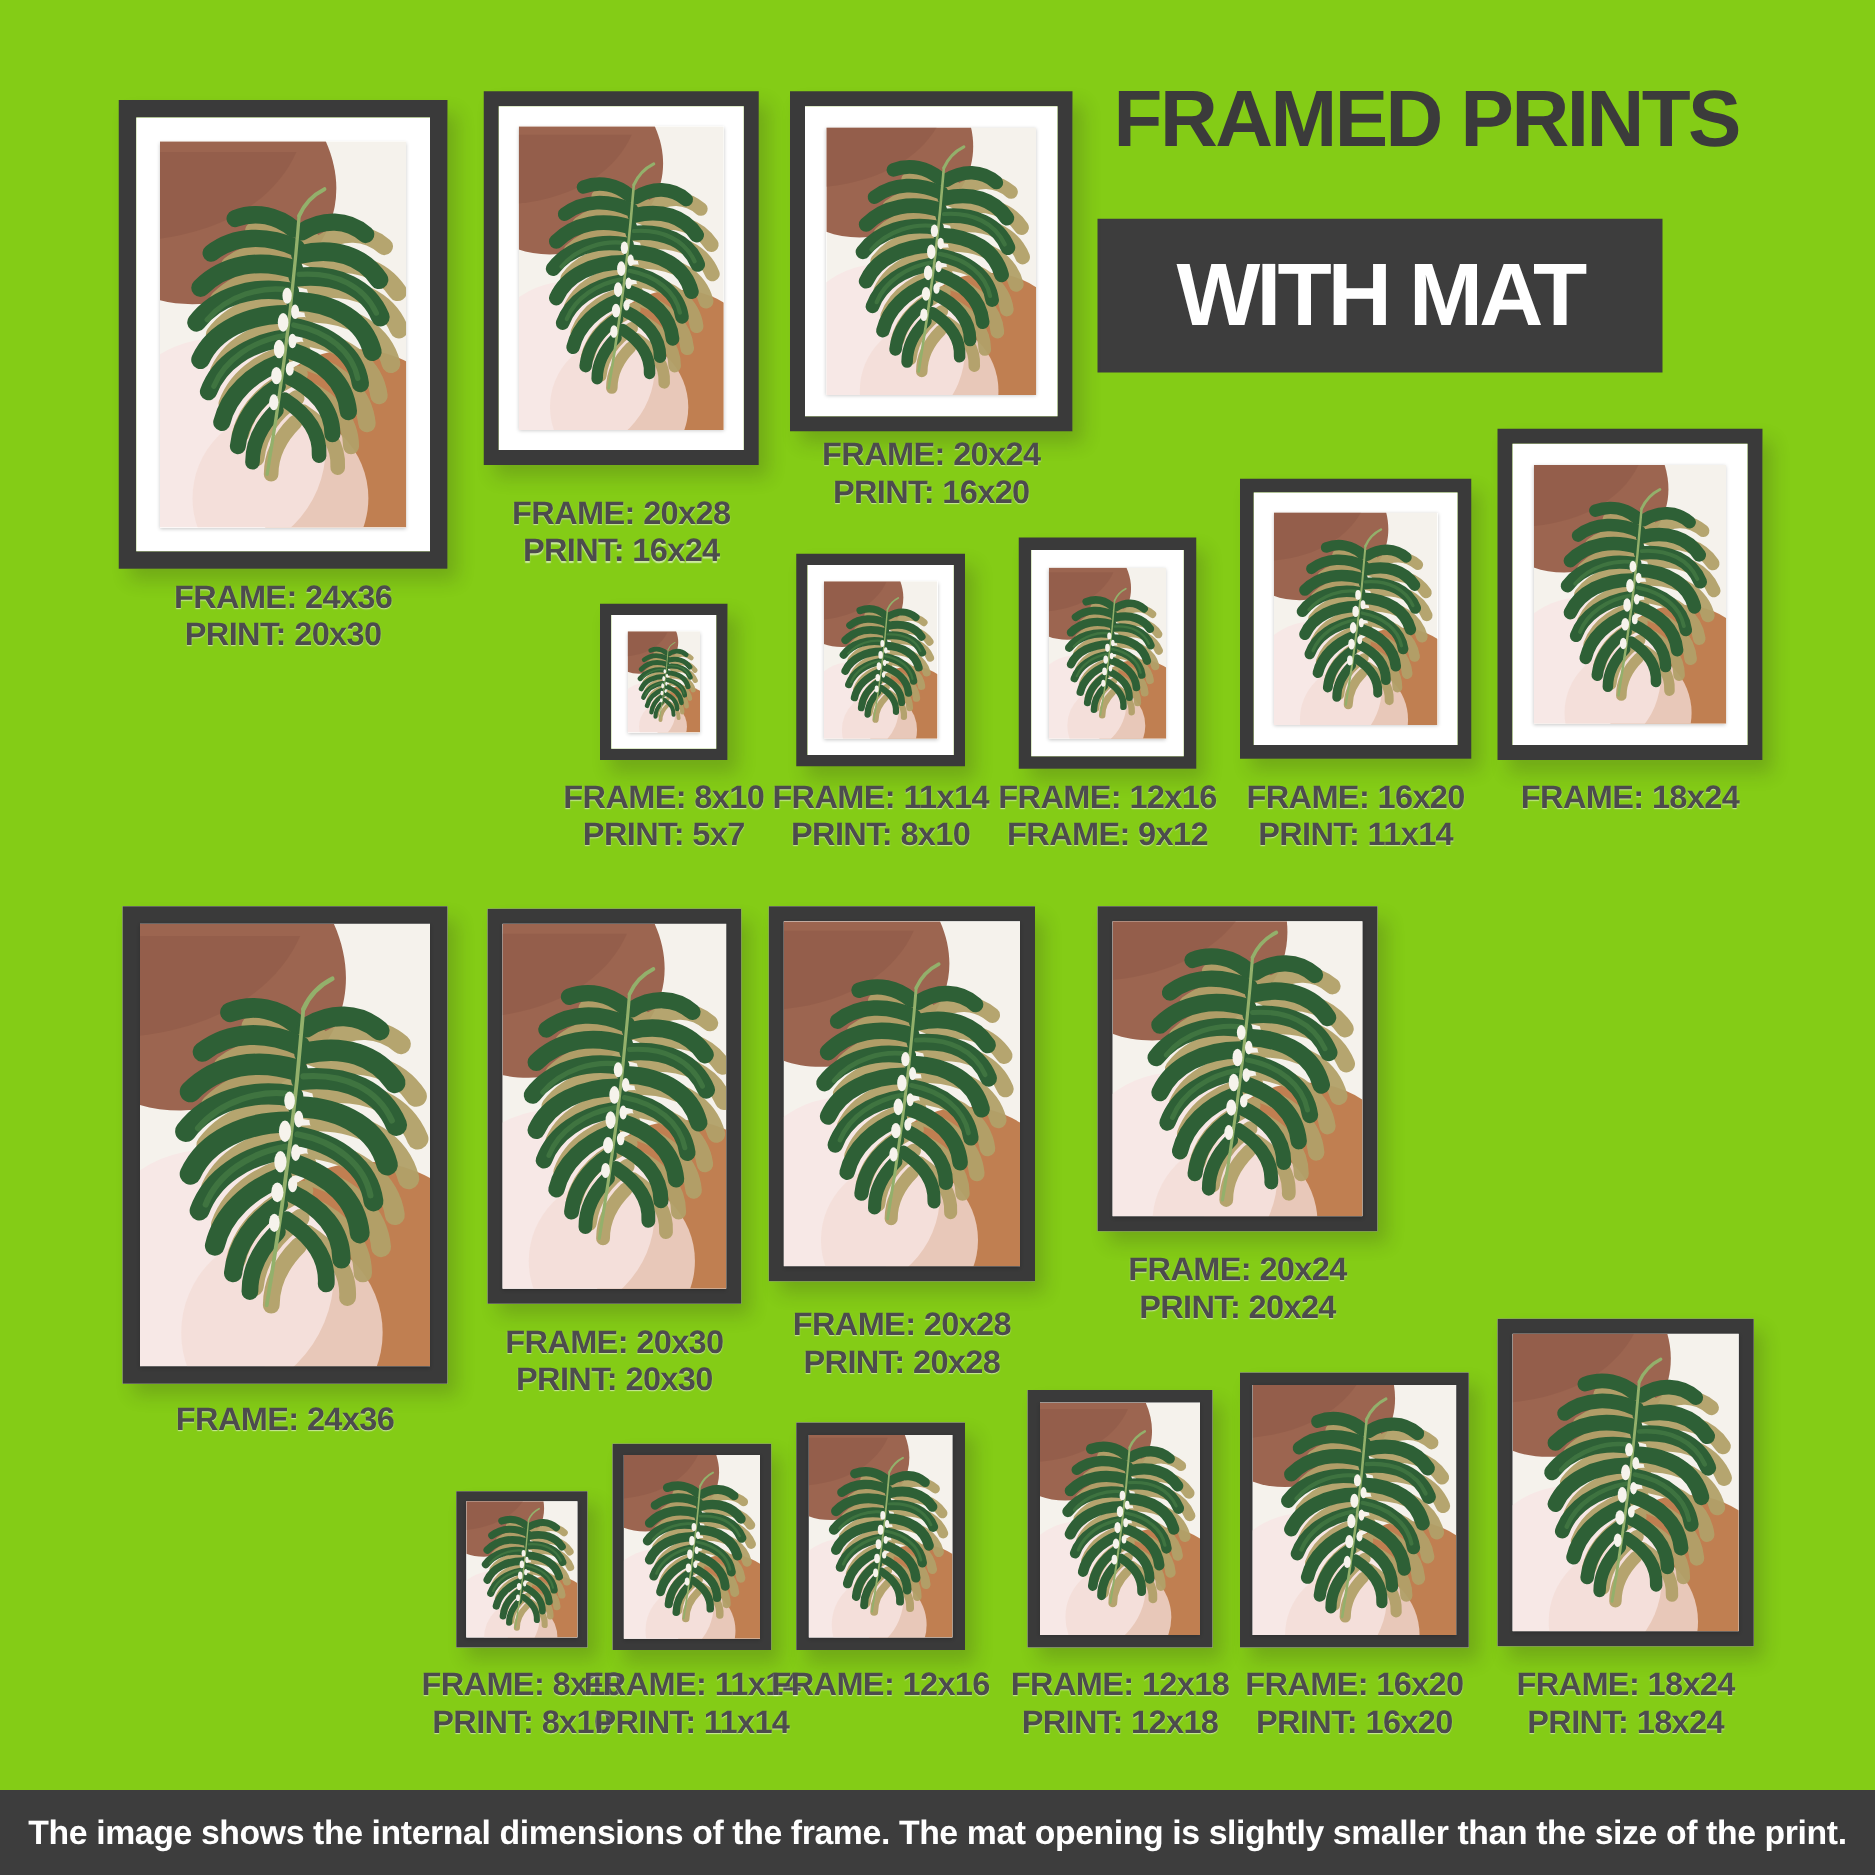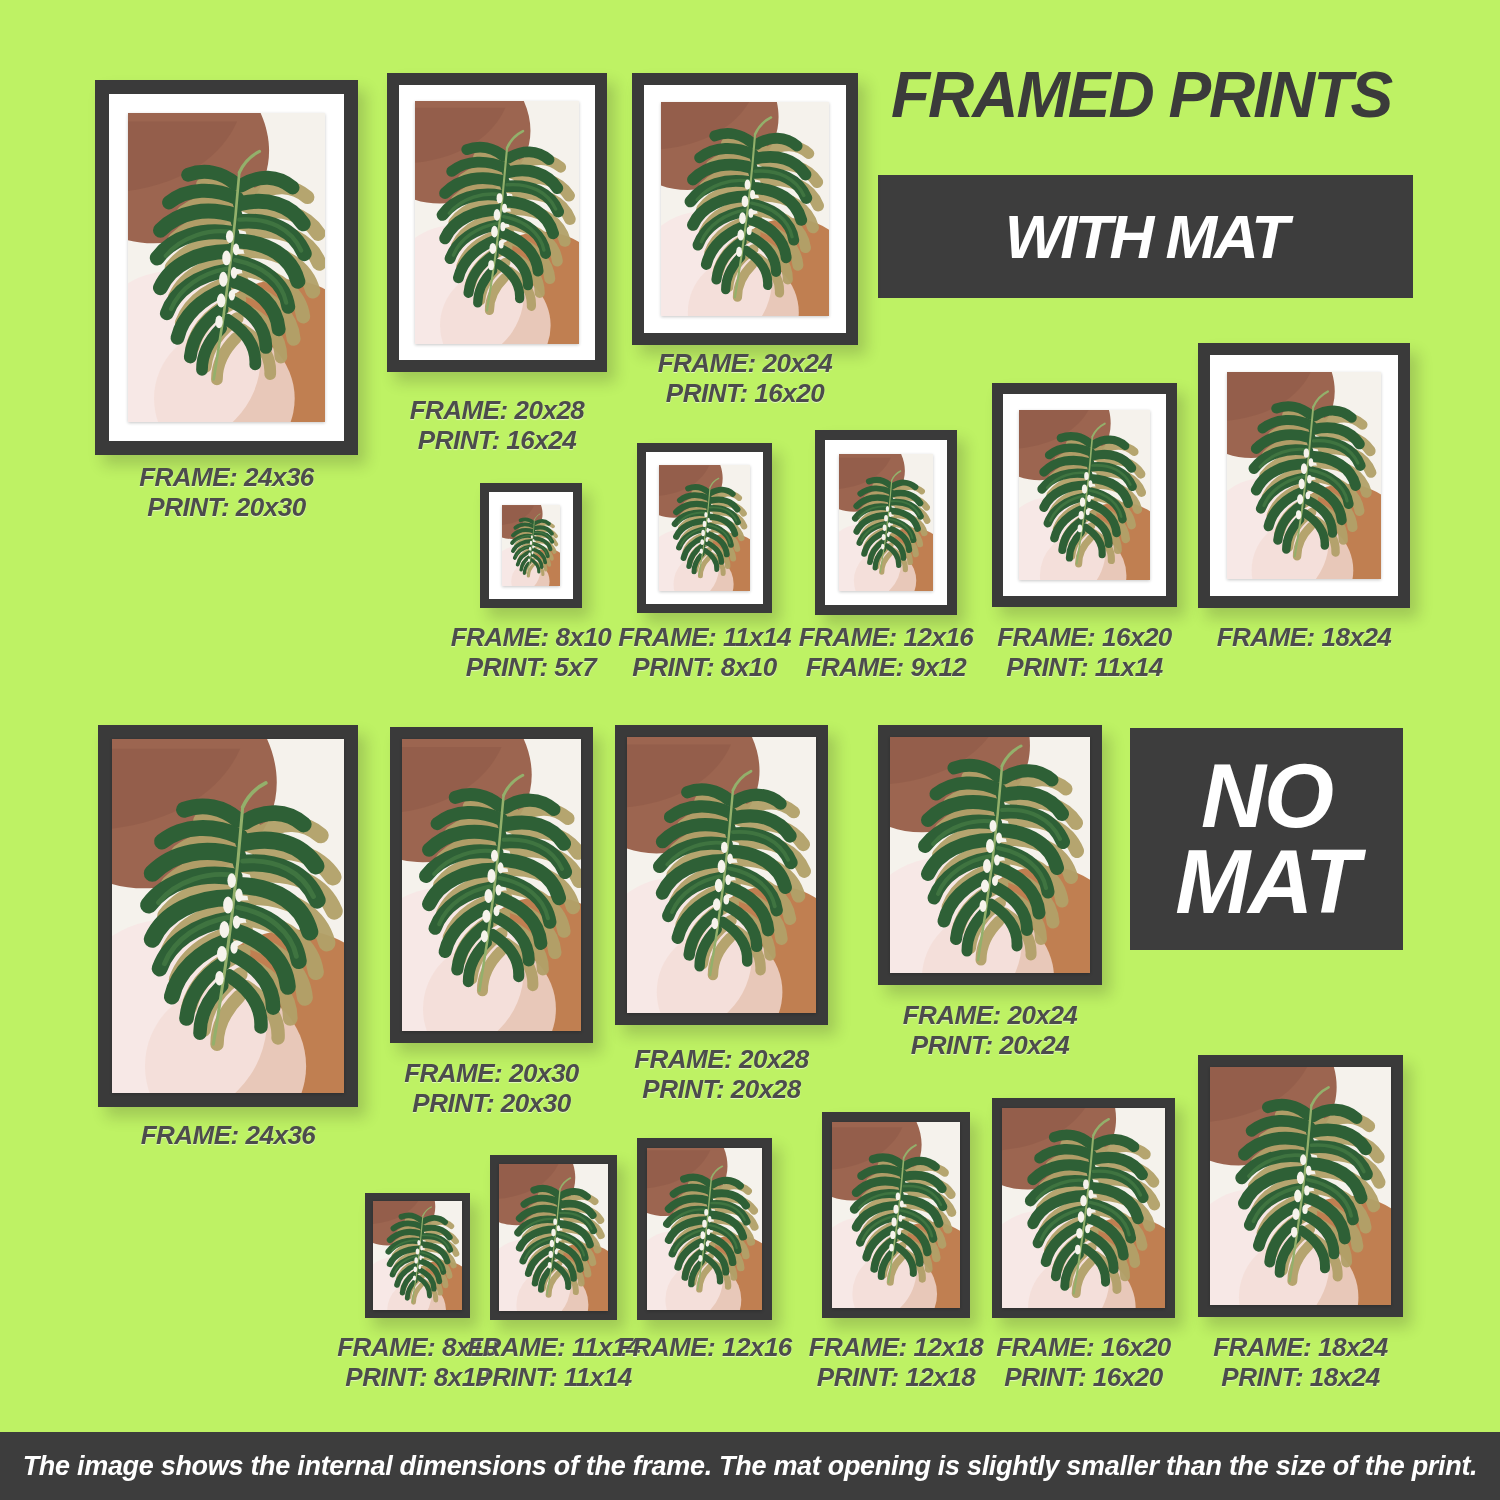--- a/index.html
+++ b/index.html
@@ -31,39 +31,39 @@
   .page-title{
     position:absolute;left:880px;top:62px;width:522px;
     text-align:center;font-weight:bold;font-size:64px;line-height:66px;
     letter-spacing:-2px;color:#3b3b3b;white-space:nowrap;
   }
   .badge{
     position:absolute;background:var(--accent,#3d3d3d);color:#ffffff;
     font-weight:bold;display:flex;align-items:center;justify-content:center;
   }
   #with-mat-badge{
-    left:878px;top:175px;width:535px;height:123px;
-    font-size:62px;letter-spacing:-3px;white-space:nowrap;
+    left:878px;top:175px;width:452px;height:123px;
+    font-size:71px;letter-spacing:-3px;white-space:nowrap;
   }
   #no-mat-badge{
     left:1130px;top:728px;width:273px;height:222px;
     flex-direction:column;font-size:90px;line-height:86px;letter-spacing:-2px;
   }
   .footer-bar{
     position:absolute;left:0;top:1432px;width:1500px;height:68px;
     background:var(--accent,#3d3d3d);color:#ffffff;
     display:flex;align-items:center;justify-content:center;
     font-weight:bold;font-size:27px;letter-spacing:-0.3px;
   }
   .svg-defs{position:absolute;width:0;height:0;overflow:hidden;}
 </style>
 </head>
 <body>
 
-<div id="canvas" style="--accent: #3d3d3d; --frame-color: #3a3a3a; --label-color: #4c4c4c; background: #bef264; font-style: italic;">
+<div id="canvas" style="--accent: #3d3d3d; --frame-color: #3a3a3a; --label-color: #4c4c4c; background: #84cc16;">
 
   <svg class="svg-defs" aria-hidden="true">
     <defs>
       <g id="fingers" fill="none" stroke-linecap="round">
         <path d="M108,66 C96,56 80,52 64,58" stroke-width="13"></path>
         <path d="M110,80 C88,70 64,70 46,84" stroke-width="13"></path>
         <path d="M108,96 C82,88 56,92 38,110" stroke-width="14"></path>
         <path d="M105,113 C78,108 50,116 35,136" stroke-width="14"></path>
         <path d="M102,130 C74,130 48,142 38,164" stroke-width="14"></path>
         <path d="M100,148 C74,152 52,166 44,188" stroke-width="13"></path>
@@ -107,24 +107,20 @@
           <ellipse cx="105" cy="171" rx="3" ry="5"></ellipse>
         </g>
       </symbol>
     </defs>
   </svg>
 
   <div class="page-title">FRAMED PRINTS</div>
   <div class="badge" id="with-mat-badge">
     <span>WITH MAT</span>
   </div>
-  <div class="badge" id="no-mat-badge">
-    <span>NO</span>
-    <span>MAT</span>
-  </div>
 
   <div id="frames">
       <div class="fg" style="left: 95px; top: 80px; width: 263px; height: 375px;">
         <div class="frame" style="border-width:14px">
           <div class="mat" style="padding:19px">
             <svg class="art">
               <use href="#artwork"></use>
             </svg>
           </div>
         </div>

